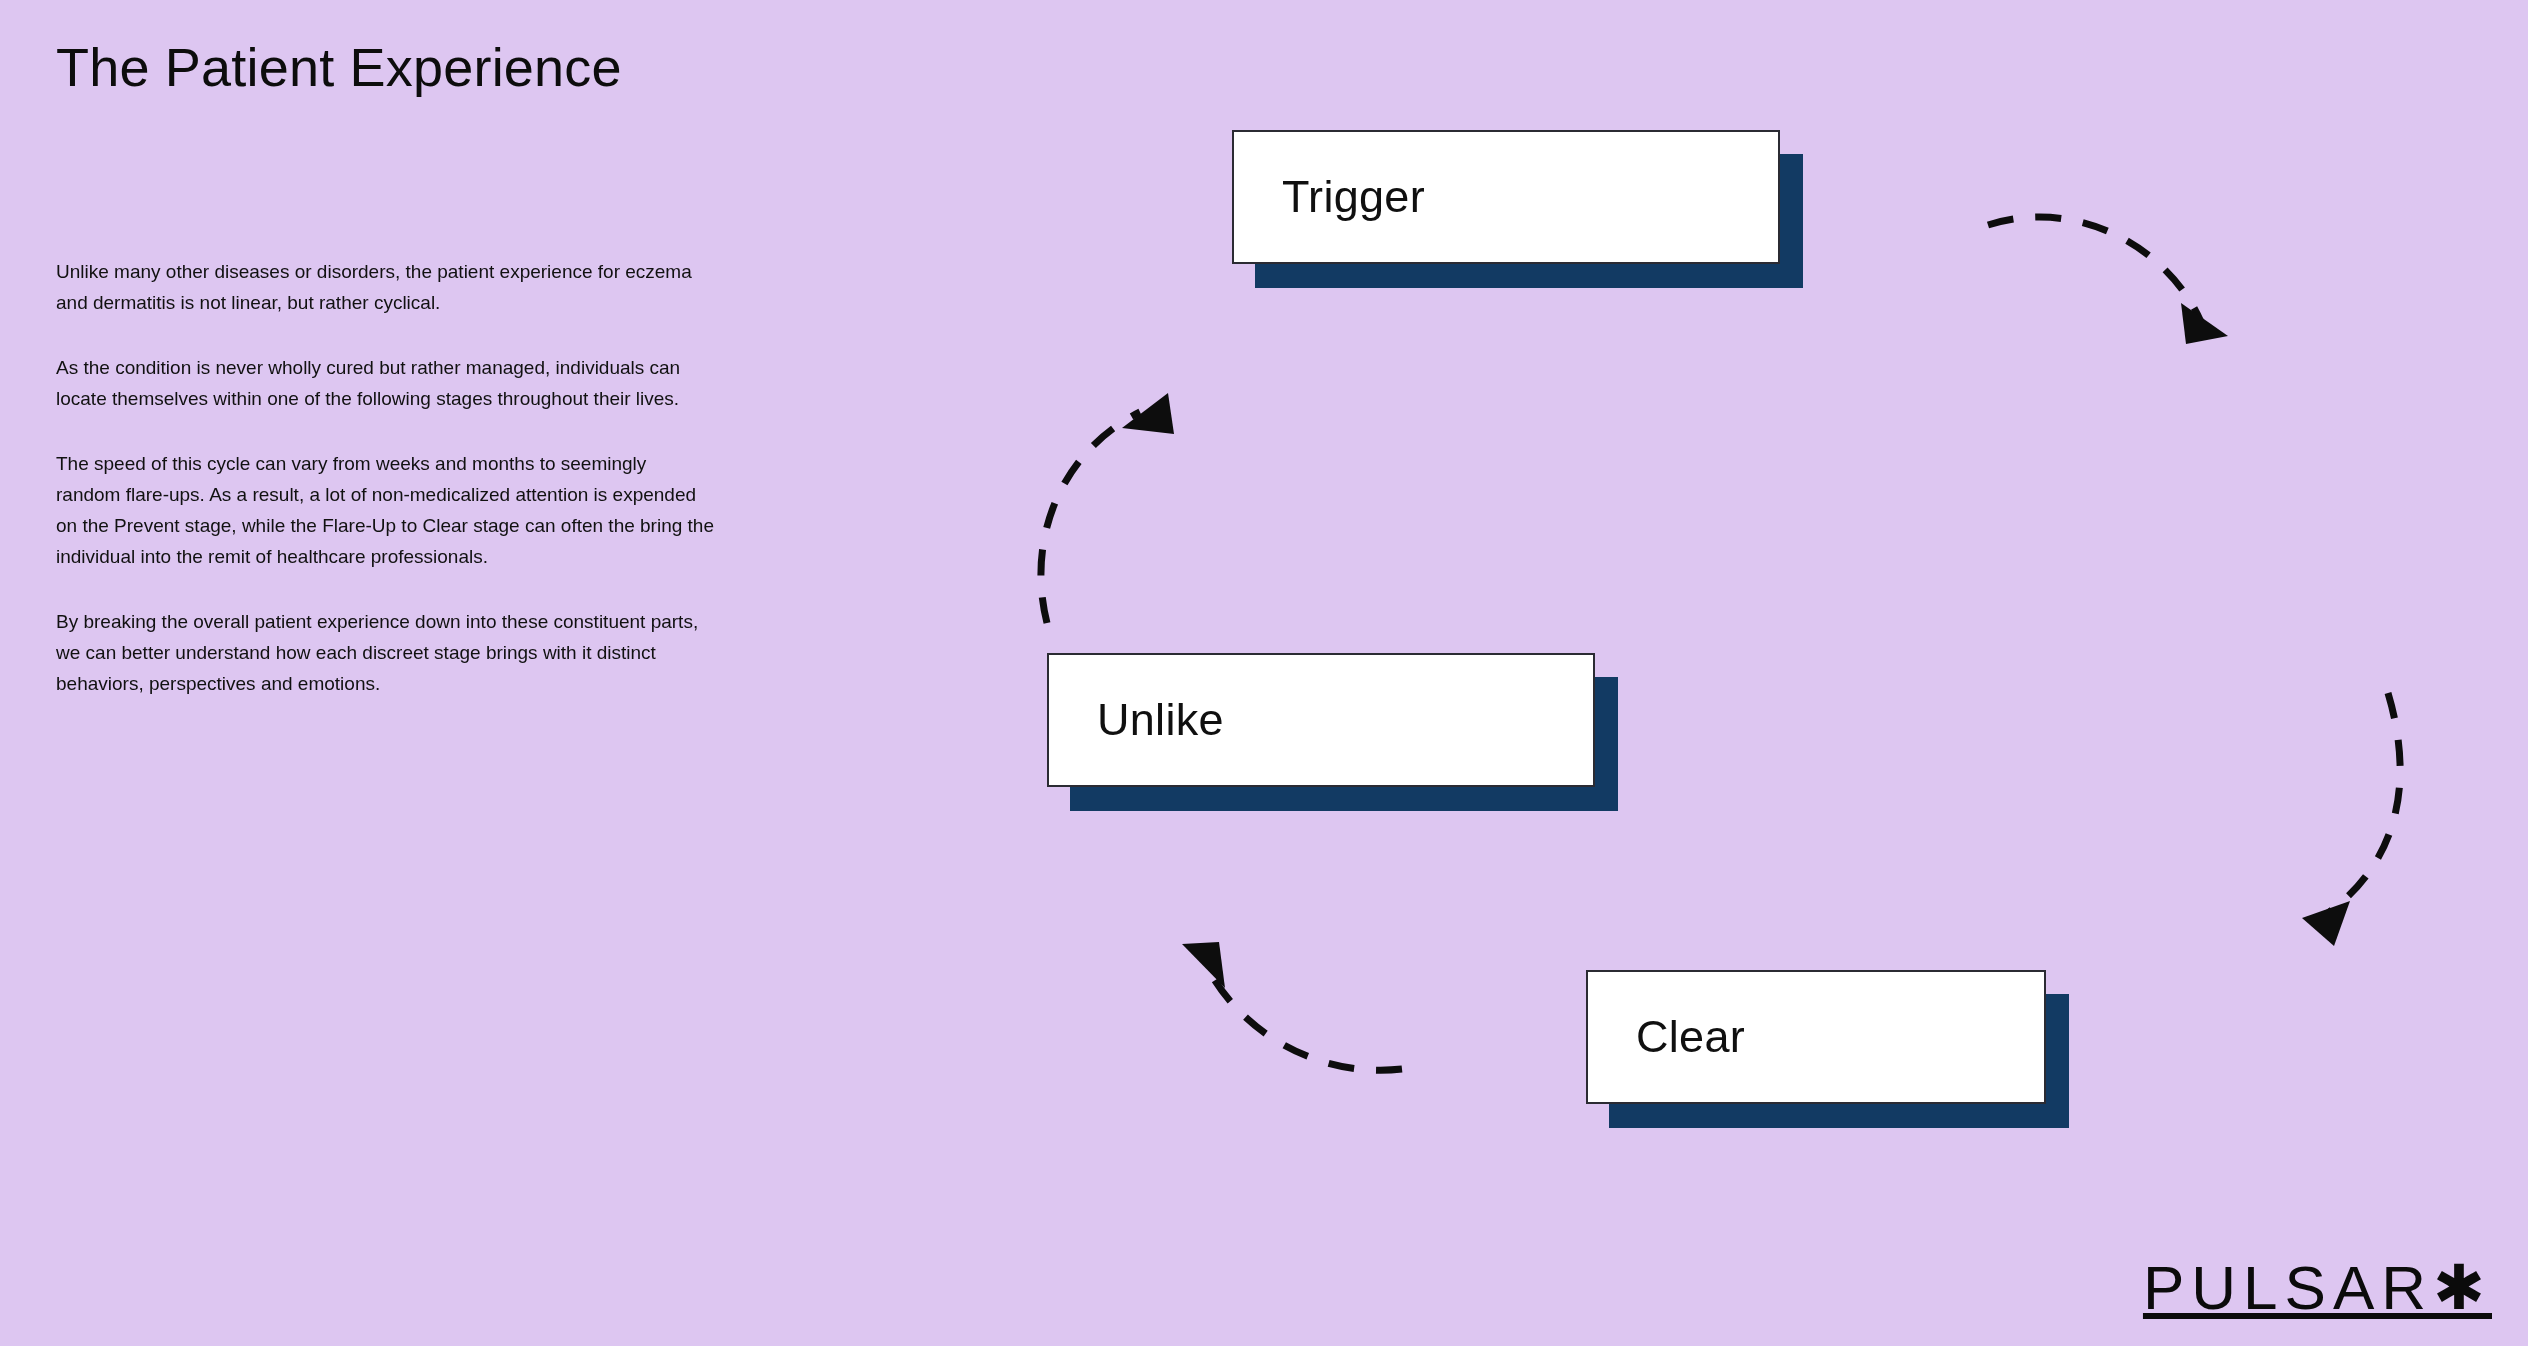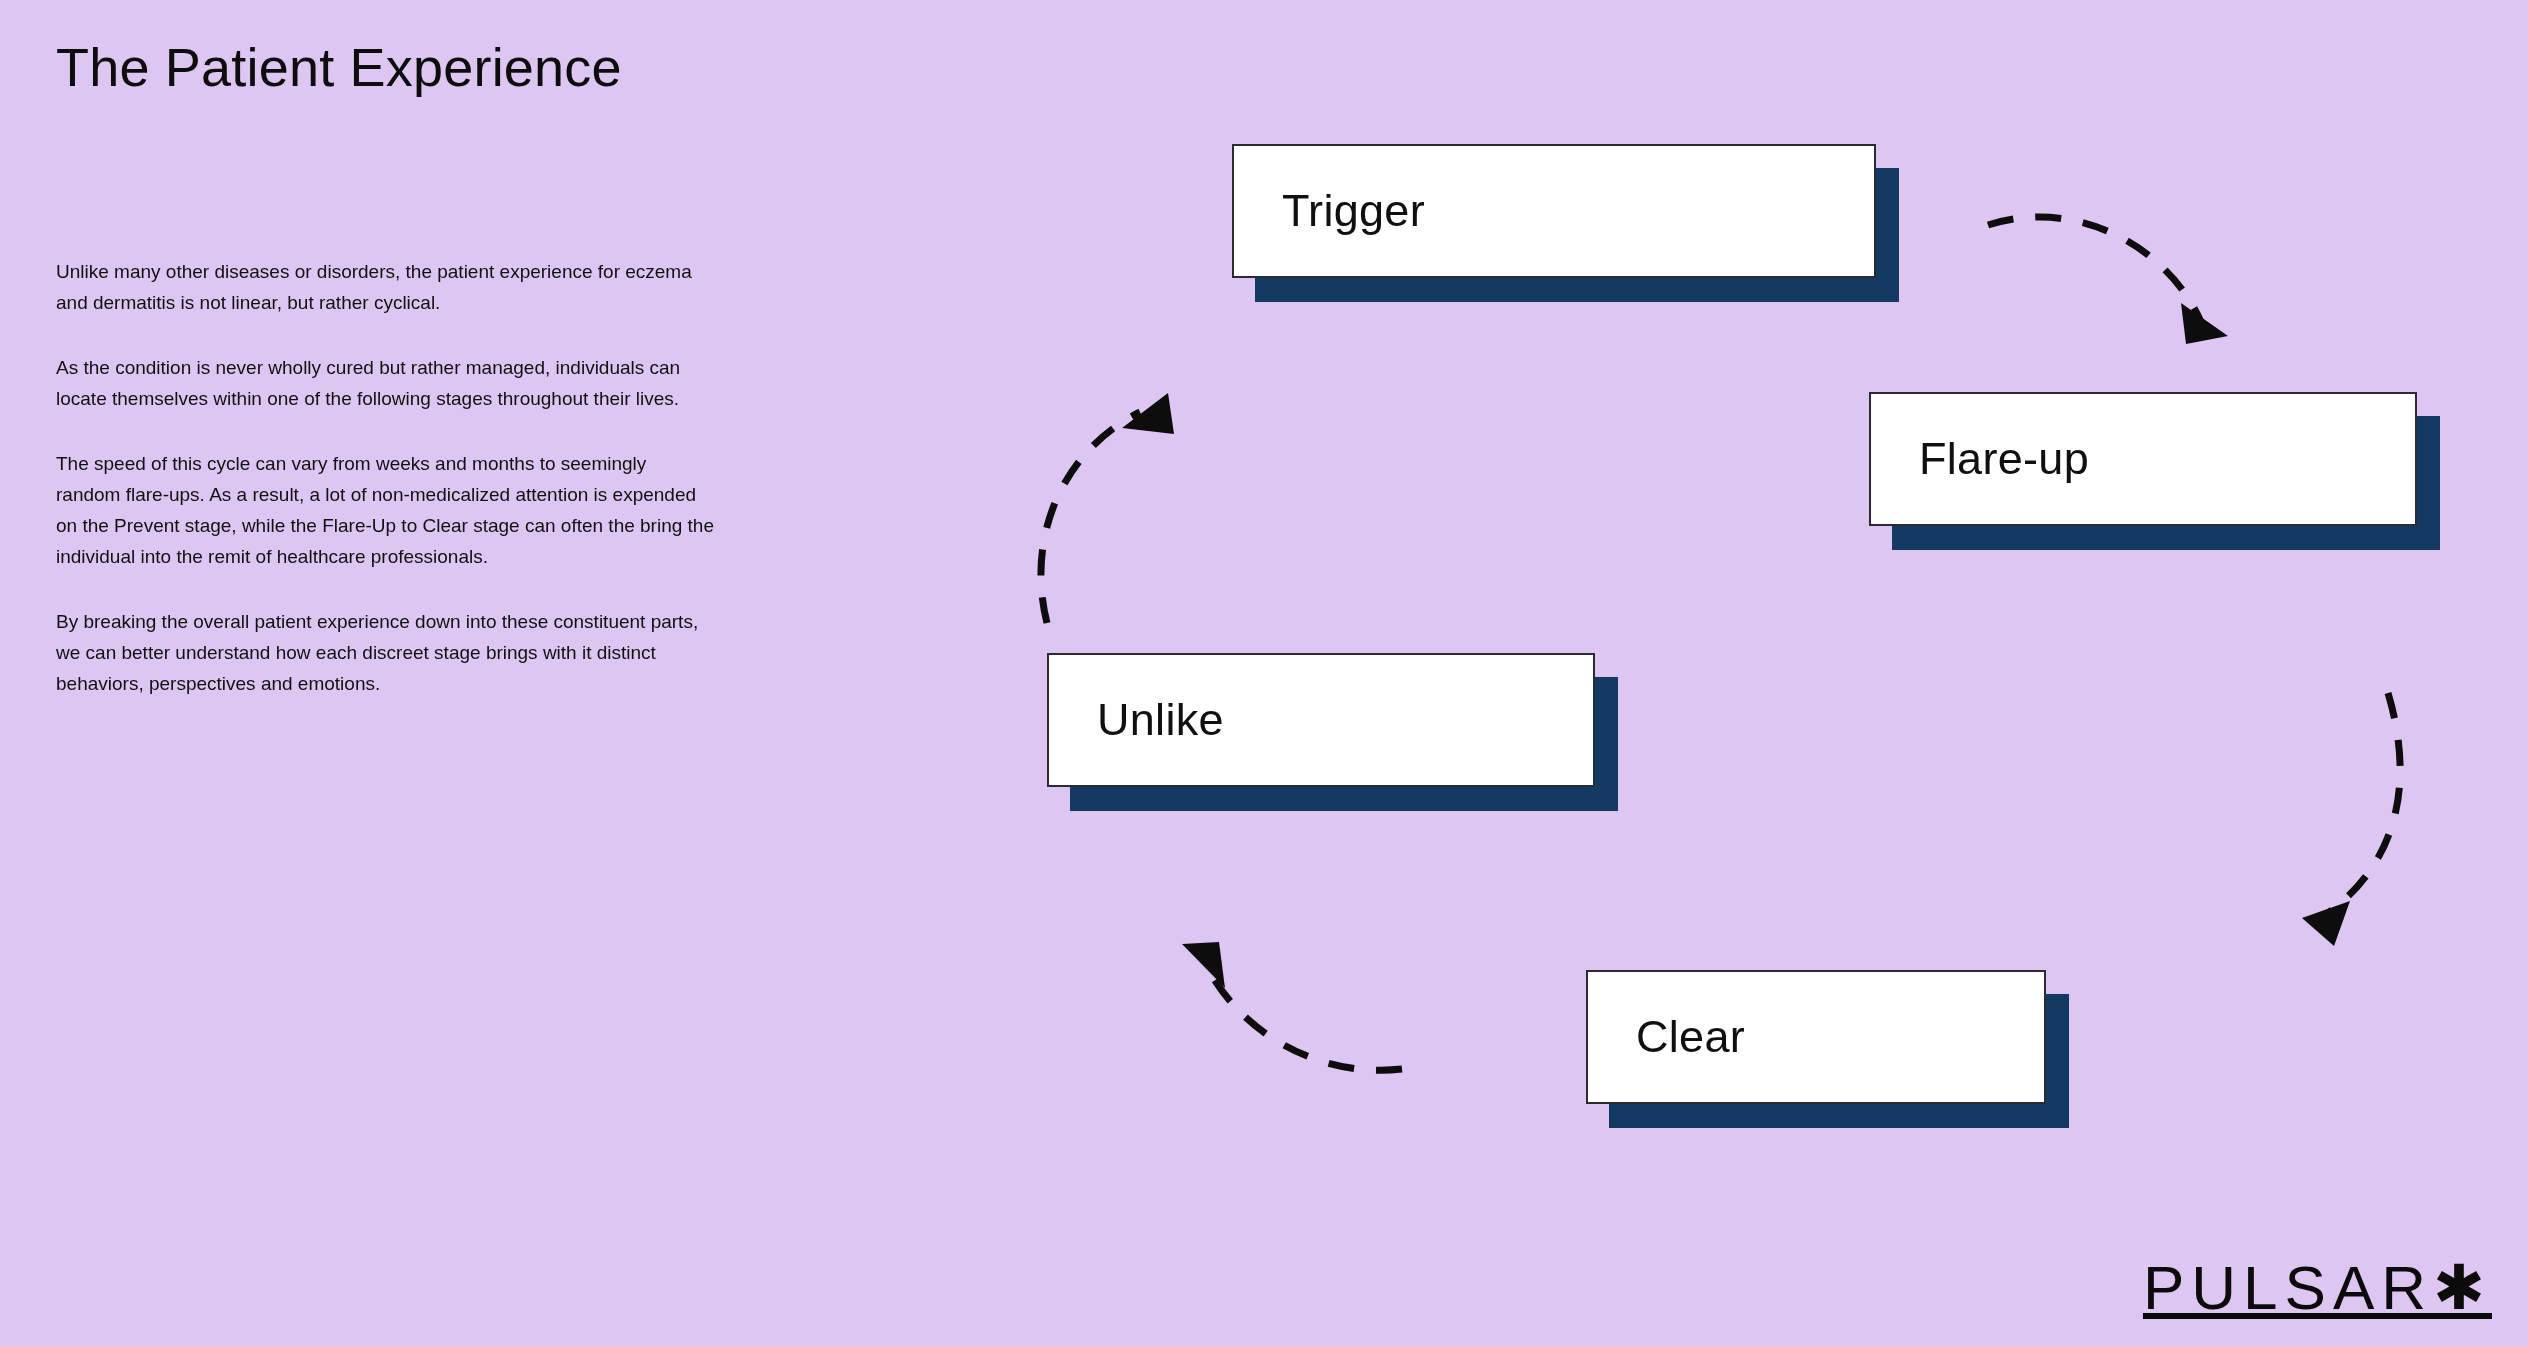--- a/index.html
+++ b/index.html
@@ -69,21 +69,21 @@
     align-items: center;
   }
   .stage .card .label {
     font-size: 45px;
     color: #101010;
     font-weight: 400;
     padding-left: 48px;
     letter-spacing: 0.3px;
   }
 
-  #stage-trigger  { left: 1232px; top: 130px;  width: 644px; height: 134px; margin-top: 14px; }
+  #stage-trigger  { left: 1232px; top: 130px;  width: 548px; height: 134px; }
   #stage-flareup  { left: 1869px; top: 392px;  width: 548px; height: 134px; }
   #stage-clear    { left: 1586px; top: 970px; width: 460px; height: 134px; }
   #stage-prevent  { left: 1047px; top: 653px;  width: 548px; height: 134px; }
 
   
   #arrows {
     position: absolute;
     left: 0;
     top: 0;
     width: 2528px;
@@ -144,26 +144,20 @@
     </g>
   </svg>
 
   <div class="stage" id="stage-trigger">
     <div class="shadow"></div>
     <div class="card">
       <span class="label">Trigger</span>
     </div>
   </div>
 
-  <div class="stage" id="stage-flareup">
-    <div class="shadow"></div>
-    <div class="card">
-      <span class="label">Flare-up</span>
-    </div>
-  </div>
 
   <div class="stage" id="stage-clear">
     <div class="shadow"></div>
     <div class="card">
       <span class="label">Clear</span>
     </div>
   </div>
 
   <div class="stage" id="stage-prevent">
     <div class="shadow"></div>

